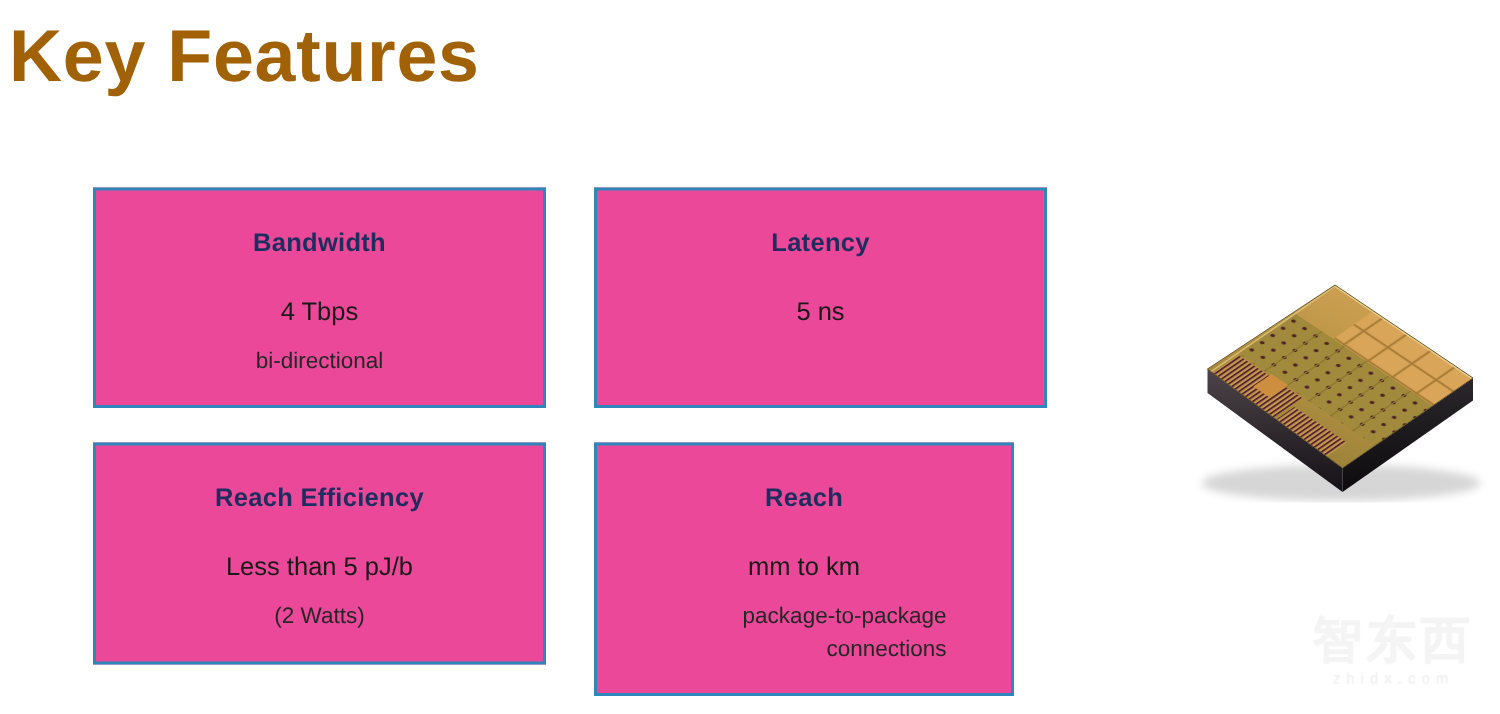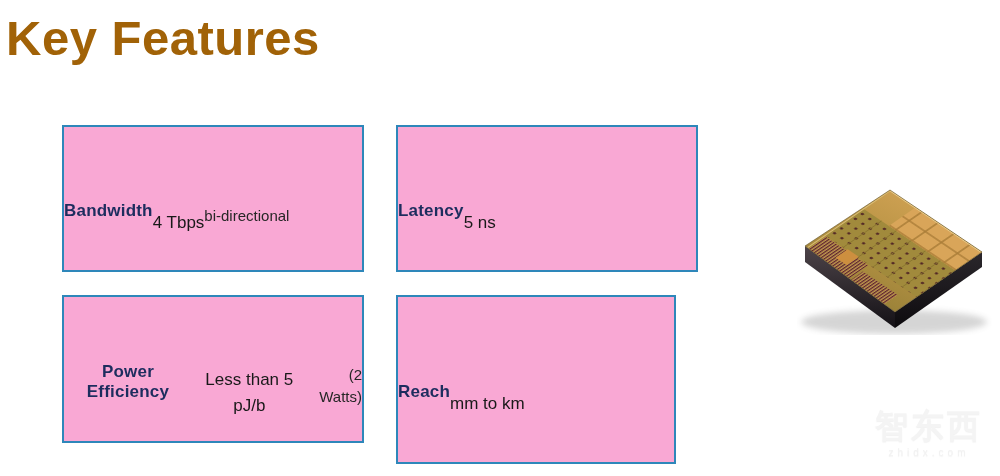--- a/index.html
+++ b/index.html
@@ -15,23 +15,23 @@
     left: 6px; top: 4px;
     font-size: 49px;
     font-weight: 600;
     letter-spacing: 0.5px;
     color: #a16207;
     line-height: 68px;
   }
   .card {
     position: absolute;
     border: 2px solid #2e87ba;
-    background: #f9a8d4;
+    background: #ec4899;
     display: flex;
-    flex-direction: row;
+    flex-direction: column;
     align-items: center;
     padding-top: 25px;
     text-align: center;
   }
   .card-bandwidth        { left: 62px;  top: 125px; width: 302px; height: 147px; }
   .card-latency          { left: 396px; top: 125px; width: 302px; height: 147px; }
   .card-power-efficiency { left: 62px;  top: 295px; width: 302px; height: 148px; }
   .card-reach            { left: 396px; top: 295px; width: 280px; height: 169px; }
   .card-heading {
     font-size: 17px;
@@ -95,28 +95,29 @@
   <div class="card-value">4 Tbps</div>
   <div class="card-detail">bi-directional</div>
 </div>
 
 <div class="card card-latency">
   <div class="card-heading">Latency</div>
   <div class="card-value">5 ns</div>
 </div>
 
 <div class="card card-power-efficiency">
-  <div class="card-heading">Power Efficiency</div>
+  <div class="card-heading">Reach Efficiency</div>
   <div class="card-value">Less than 5 pJ/b</div>
   <div class="card-detail">(2 Watts)</div>
 </div>
 
 <div class="card card-reach">
   <div class="card-heading">Reach</div>
   <div class="card-value">mm to km</div>
+  <div class="card-detail">package-to-package connections</div>
 </div>
 
 <div class="chip-figure">
   <svg viewBox="0 0 200 165" width="200" height="165" aria-hidden="true">
     <defs>
       <linearGradient id="topGrad" x1="0.85" y1="0" x2="0.15" y2="1">
         <stop offset="0" stop-color="#d7a658"></stop>
         <stop offset="0.45" stop-color="#bb9546"></stop>
         <stop offset="1" stop-color="#8e7b33"></stop>
       </linearGradient>

